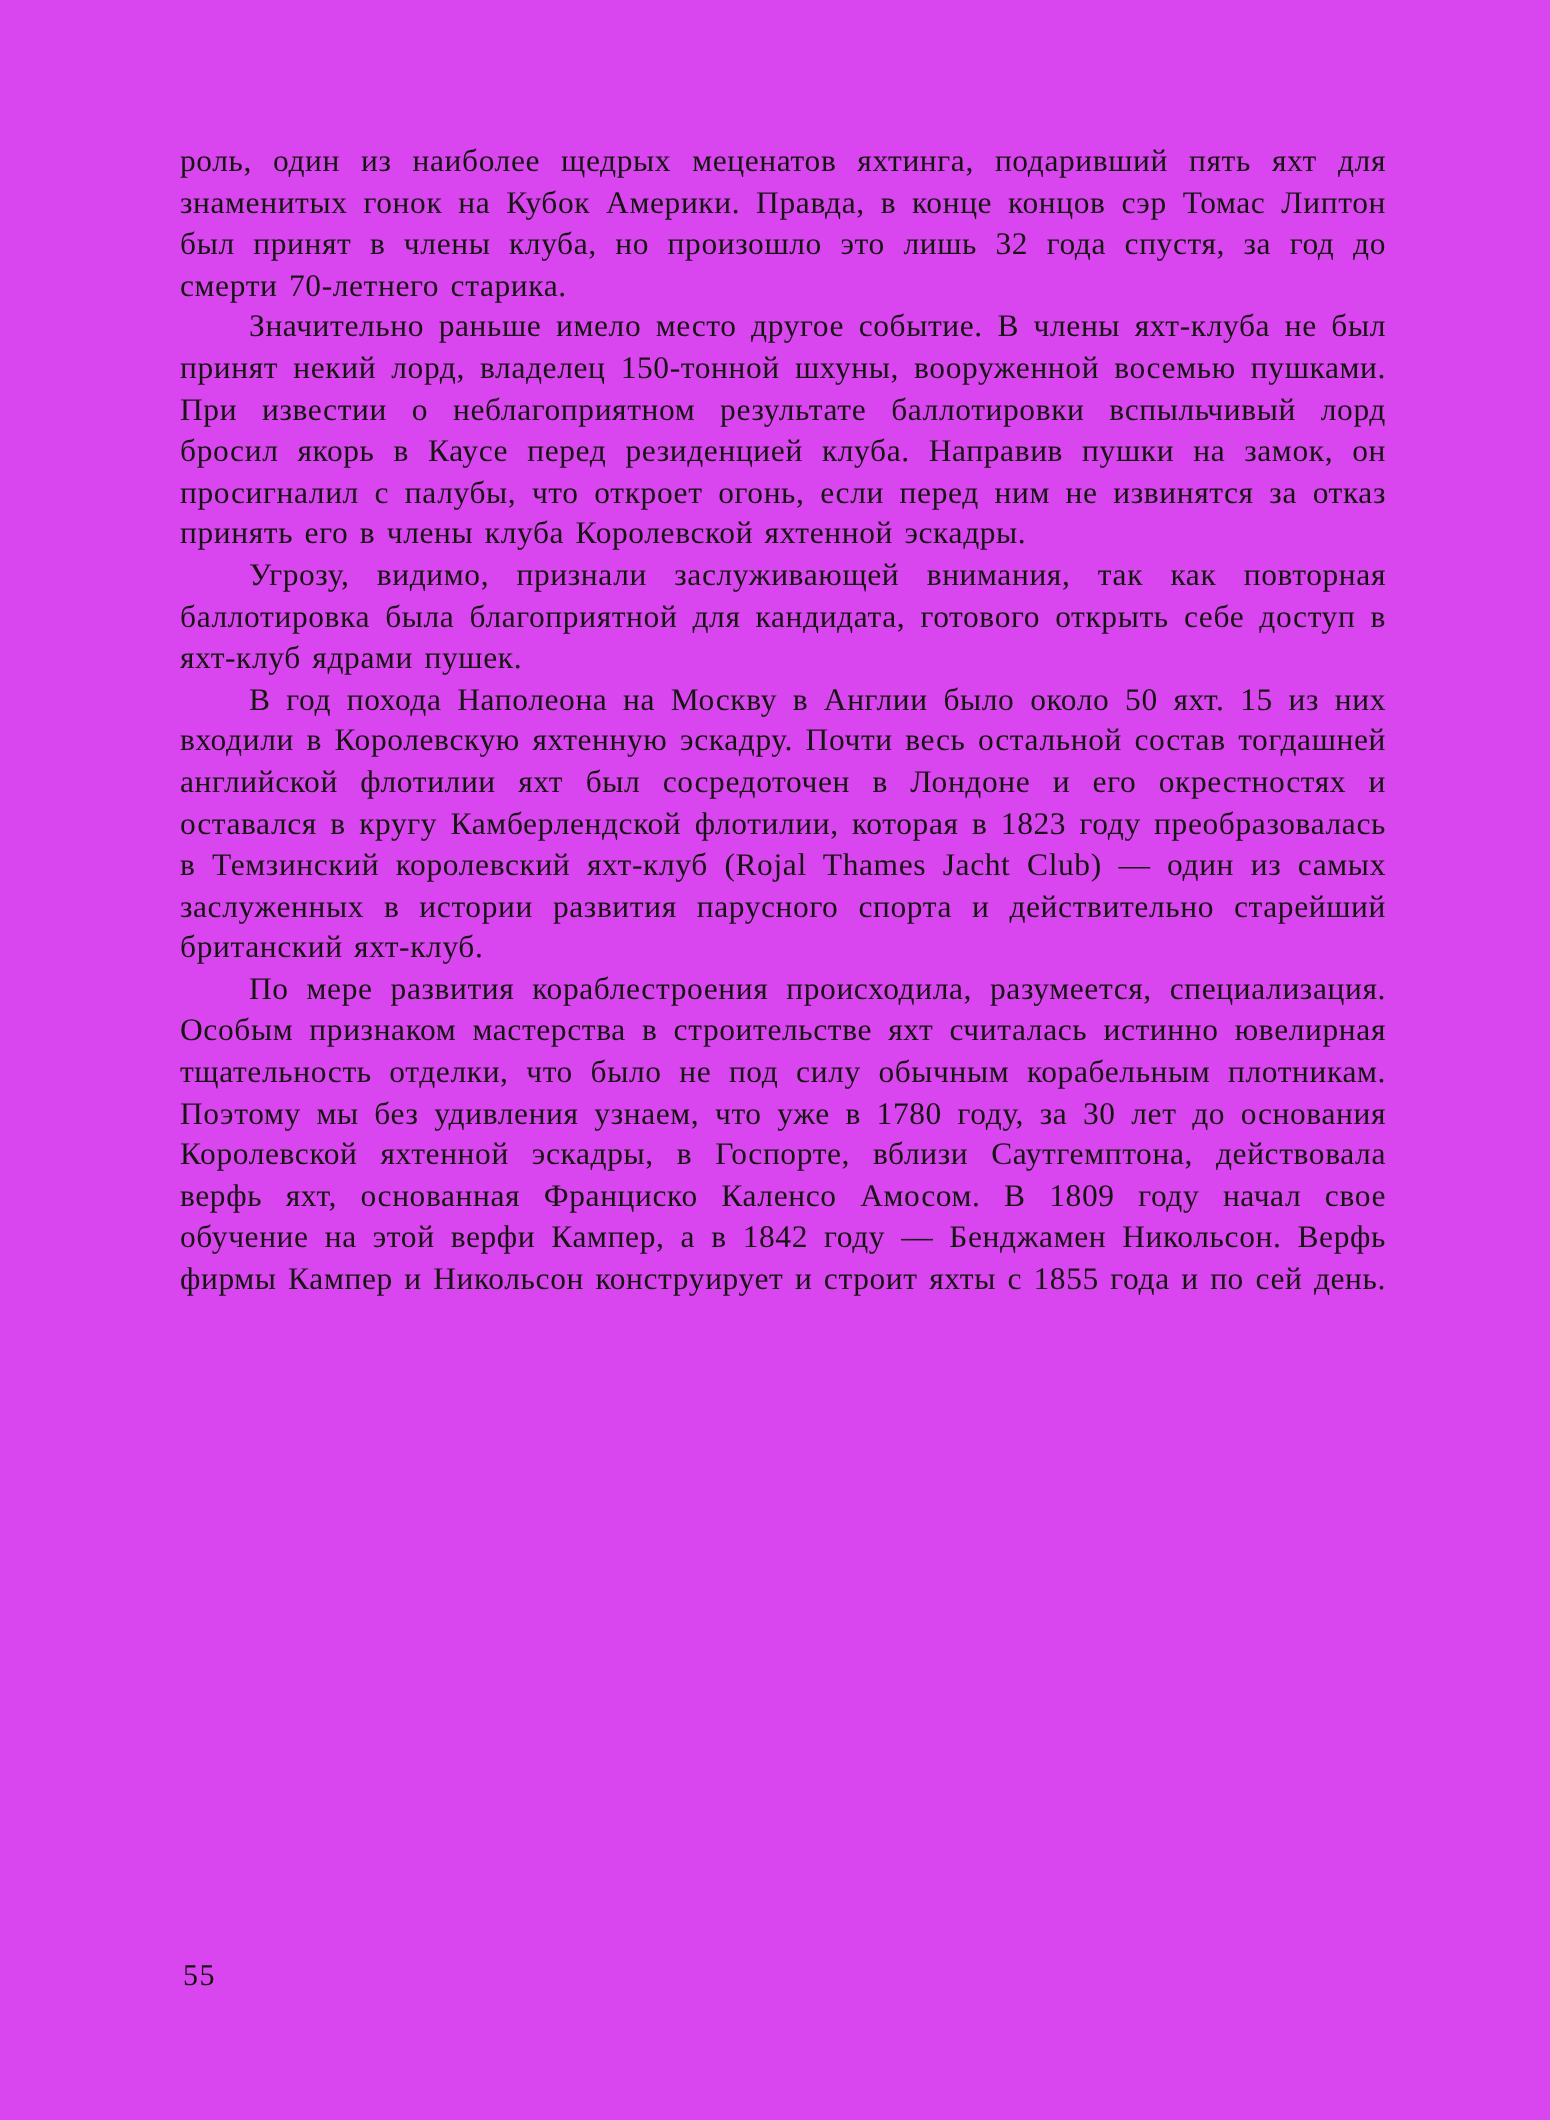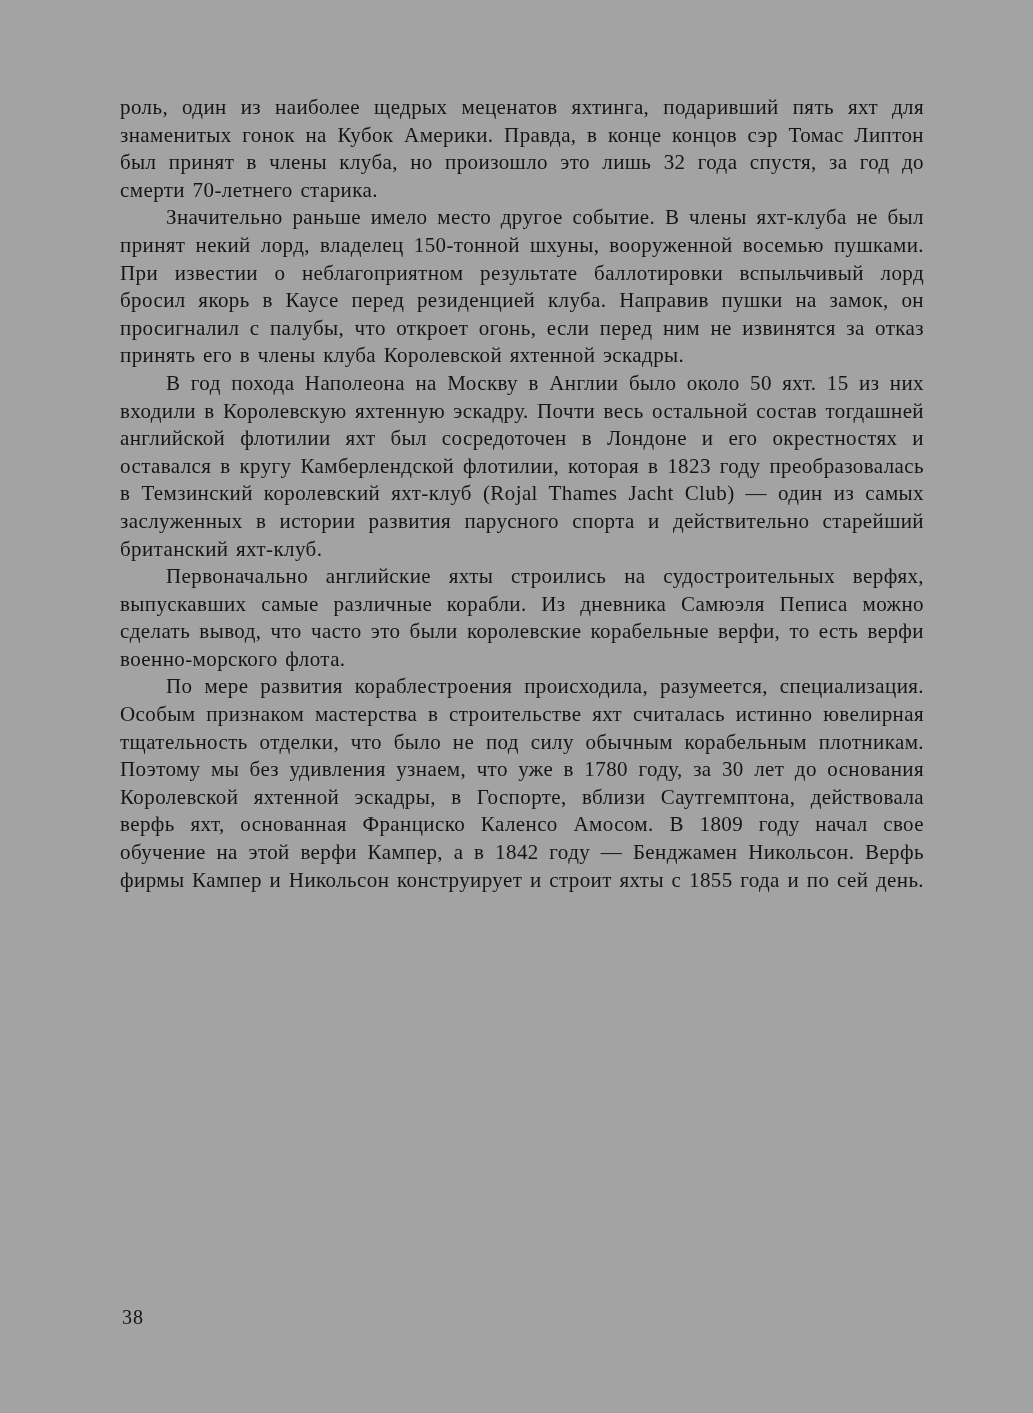--- a/index.html
+++ b/index.html
@@ -9,21 +9,21 @@
     height: 1413px;
     background: #fcfcfa;
     font-family: "Liberation Serif", "DejaVu Serif", serif;
     color: #171513;
     overflow: hidden;
   }
   .book-page {
     position: relative;
     width: 1033px;
     height: 1413px;
-    background: #a3a3a3;
+    background: #d946ef;
   }
   .text-block {
     position: absolute;
     left: 120px;
     top: 94px;
     width: 804px;
     font-size: 21px;
     line-height: 27.6px;
     text-align: justify;
     letter-spacing: 0.4px;
@@ -44,18 +44,18 @@
     letter-spacing: 1px;
   }
 </style>
 </head>
 <body>
 
 <div class="book-page">
   <div class="text-block">
     <p class="no-indent">роль, один из наиболее щедрых меценатов яхтинга, подаривший пять яхт для знаменитых гонок на Кубок Америки. Правда, в конце концов сэр Томас Липтон был принят в члены клуба, но произошло это лишь 32 года спустя, за год до смерти 70-летнего старика.</p>
     <p>Значительно раньше имело место другое событие. В члены яхт-клуба не был принят некий лорд, владелец 150-тонной шхуны, вооруженной восемью пушками. При известии о неблагоприятном результате баллотировки вспыльчивый лорд бросил якорь в Каусе перед резиденцией клуба. Направив пушки на замок, он просигналил с палубы, что откроет огонь, если перед ним не извинятся за отказ принять его в члены клуба Королевской яхтенной эскадры.</p>
+    <p>Угрозу, видимо, признали заслуживающей внимания, так как повторная баллотировка была благоприятной для кандидата, готового открыть себе доступ в яхт-клуб ядрами пушек.</p>
     <p>В год похода Наполеона на Москву в Англии было около 50 яхт. 15 из них входили в Королевскую яхтенную эскадру. Почти весь остальной состав тогдашней английской флотилии яхт был сосредоточен в Лондоне и его окрестностях и оставался в кругу Камберлендской флотилии, которая в 1823 году преобразовалась в Темзинский королевский яхт-клуб (Rojal Thames Jacht Club) — один из самых заслуженных в истории развития парусного спорта и действительно старейший британский яхт-клуб.</p>
-    <p>Первоначально английские яхты строились на судостроительных верфях, выпускавших самые различные корабли. Из дневника Самюэля Пеписа можно сделать вывод, что часто это были королевские корабельные верфи, то есть верфи военно-морского флота.</p>
     <p>По мере развития кораблестроения происходила, разумеется, специализация. Особым признаком мастерства в строительстве яхт считалась истинно ювелирная тщательность отделки, что было не под силу обычным корабельным плотникам. Поэтому мы без удивления узнаем, что уже в 1780 году, за 30 лет до основания Королевской яхтенной эскадры, в Госпорте, вблизи Саутгемптона, действовала верфь яхт, основанная Франциско Каленсо Амосом. В 1809 году начал свое обучение на этой верфи Кампер, а в 1842 году — Бенджамен Никольсон. Верфь фирмы Кампер и Никольсон конструирует и строит яхты с 1855 года и по сей день.</p>
   </div>
-  <div class="page-number">38</div>
+  <div class="page-number">55</div>
 </div>
 
 </body></html>

